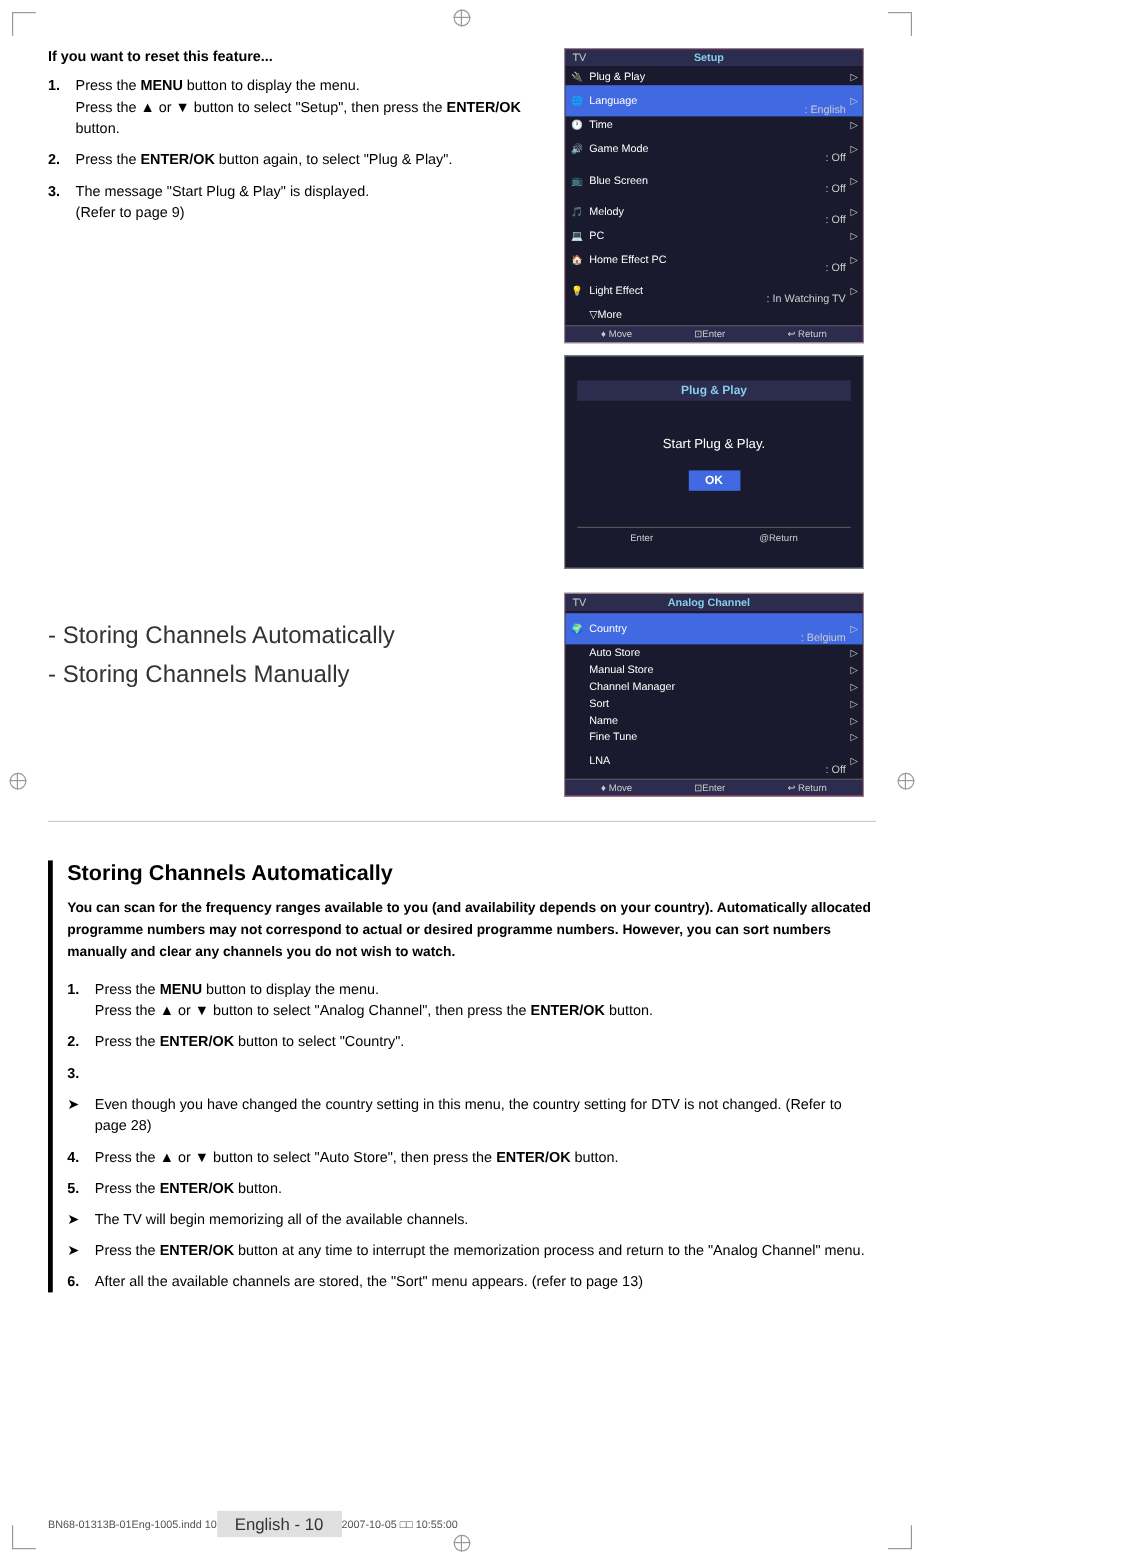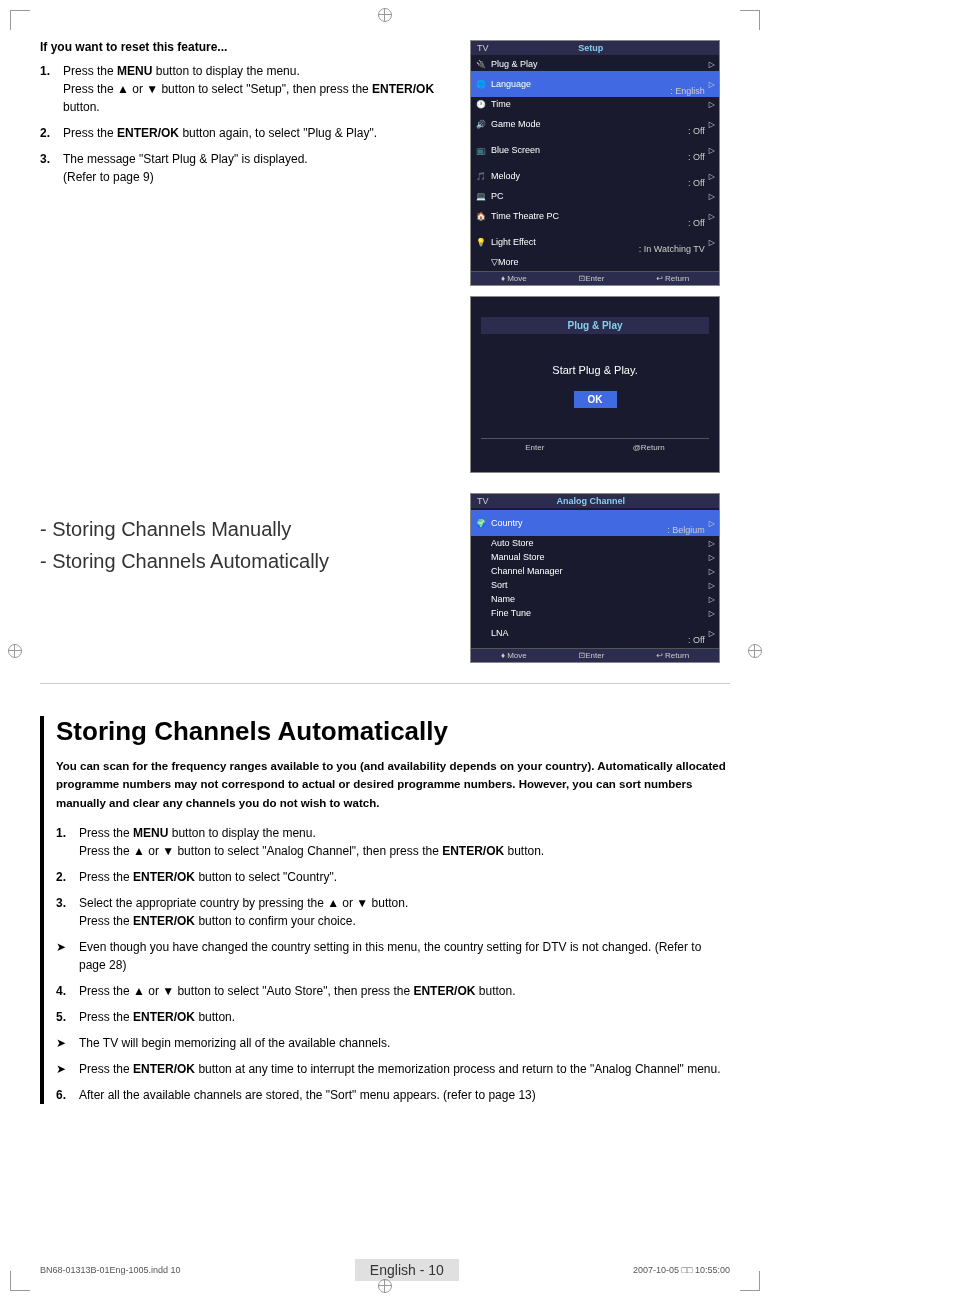--- a/index.html
+++ b/index.html
@@ -229,21 +229,21 @@
     }
 
     
     .main-section {
       border-left: 4px solid #000;
       padding-left: 12px;
       margin-bottom: 20px;
     }
 
     .main-title {
-      font-size: 26px;
+      font-size: 18px;
       font-weight: bold;
       margin-bottom: 10px;
       margin-top: 32px;
     }
 
     .description-text {
       font-size: 11.5px;
       font-weight: bold;
       line-height: 1.6;
       margin-bottom: 12px;
@@ -272,21 +272,20 @@
       font-size: 12px;
     }
 
     
     .page-footer {
       position: absolute;
       bottom: 20px;
       left: 0;
       right: 0;
       display: flex;
-      justify-content: space-between;
       align-items: center;
       padding: 0 40px;
       font-size: 10px;
       color: #555;
     }
 
     .page-number-box {
       background: #e0e0e0;
       padding: 3px 15px;
       font-size: 14px;
@@ -401,21 +400,21 @@
           </div>
 
           <div class="menu-row">
             <span class="menu-icon">💻</span>
             <span class="row-label">PC</span>
             <span class="arrow">▷</span>
           </div>
 
           <div class="menu-row">
             <span class="menu-icon">🏠</span>
-            <span class="row-label">Time Theatre PC</span>
+            <span class="row-label">Home Effect PC</span>
             <span class="row-value">: Off</span>
             <span class="arrow">▷</span>
           </div>
 
           <div class="menu-row">
             <span class="menu-icon">💡</span>
             <span class="row-label">Light Effect</span>
             <span class="row-value">: In Watching TV</span>
             <span class="arrow">▷</span>
           </div>
@@ -441,22 +440,22 @@
           <span>@Return</span>
         </div>
       </div>
 
     </div>
   </div>
 
   <div class="middle-section">
 
     <div class="middle-left">
+      <p class="storing-title">- Storing Channels Automatically</p>
       <p class="storing-title">- Storing Channels Manually</p>
-      <p class="storing-title">- Storing Channels Automatically</p>
     </div>
 
     <div style="width:260px;">
       <div class="tv-screen">
         <div class="tv-header">
           <span class="tv-label">TV</span>
           <span class="title">Analog Channel</span>
           <span style="width:20px;"></span>
         </div>
         <div class="menu-body">
@@ -531,24 +530,20 @@
 
       <li>
         <span class="step-num">2.</span>
         <span>
           Press the <strong>ENTER/OK</strong> button to select "Country".
         </span>
       </li>
 
       <li>
         <span class="step-num">3.</span>
-        <span>
-          Select the appropriate country by pressing the ▲ or ▼ button.<br>
-          Press the <strong>ENTER/OK</strong> button to confirm your choice.
-        </span>
       </li>
 
       <li>
         <span class="step-sym">➤</span>
         <span>
           Even though you have changed the country setting in this menu, the country setting for DTV is not changed. (Refer to page 28)
         </span>
       </li>
 
       <li>

